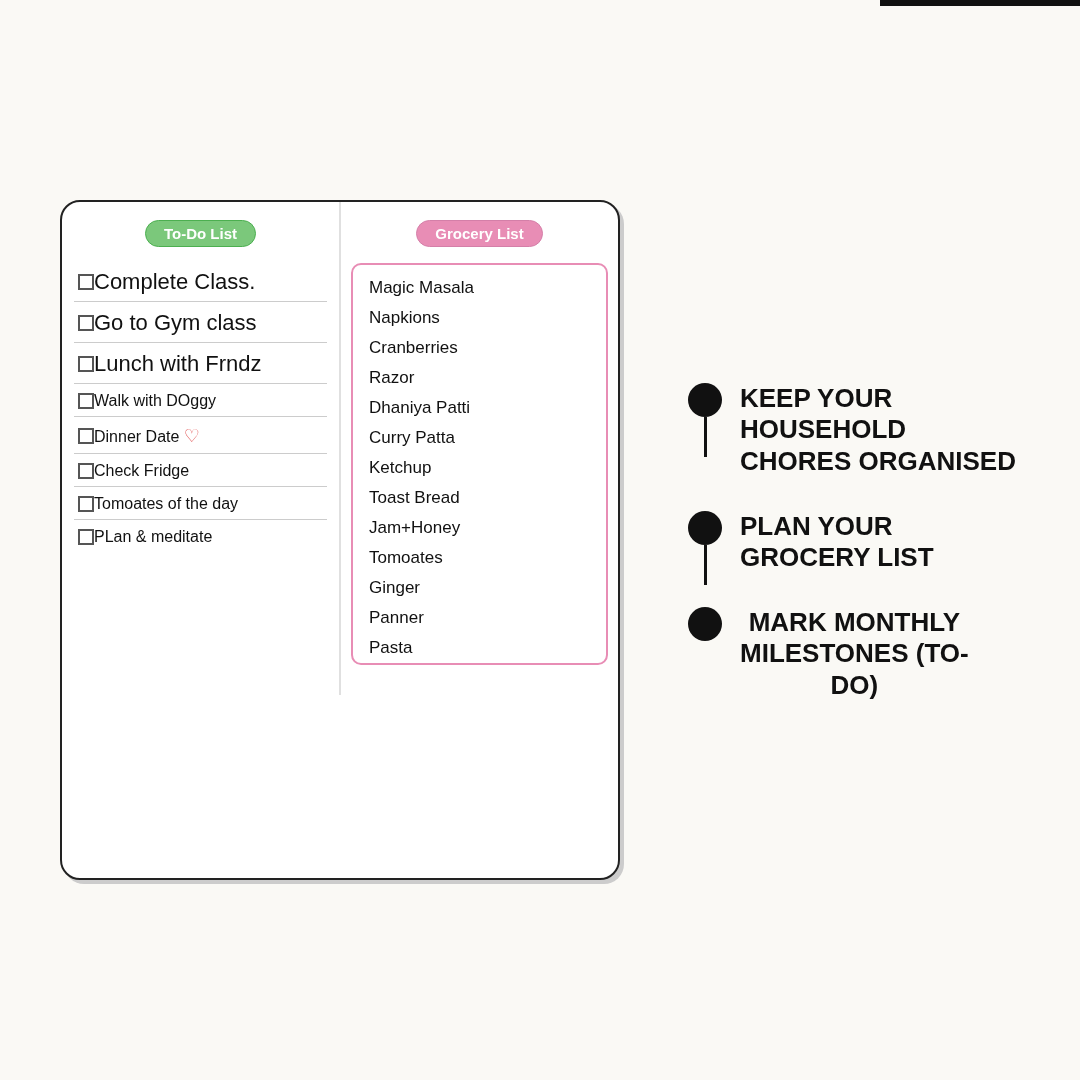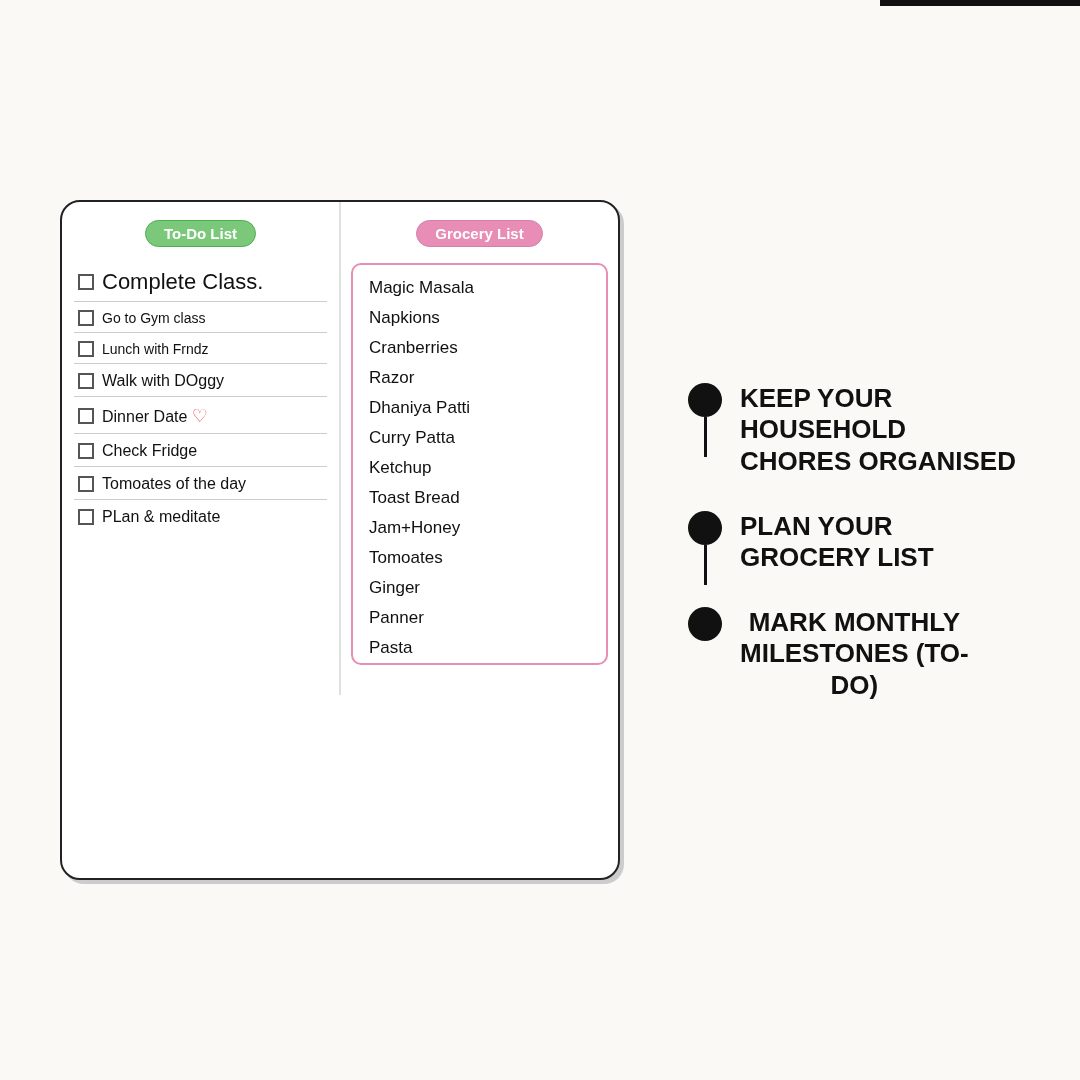--- a/index.html
+++ b/index.html
@@ -72,21 +72,20 @@
     .todo-items {
       display: flex;
       flex-direction: column;
       padding: 4px 12px 0 12px;
       gap: 0;
     }
 
     .todo-item {
       display: flex;
       align-items: center;
-      gap: 8px;
       padding: 8px 4px 6px 4px;
       border-bottom: 1.5px solid #ccc;
     }
 
     .todo-item:last-child {
       border-bottom: none;
     }
 
     .checkbox {
       width: 16px;
@@ -101,21 +100,21 @@
       color: #111;
       font-weight: 400;
     }
 
     .todo-text.large {
       font-size: 22px;
       font-weight: 500;
     }
 
     .todo-text.medium {
-      font-size: 14px;
+      font-size: 22px;
     }
 
     .heart-icon {
       color: #e05050;
       font-size: 18px;
     }
 
     
     .grocery-panel {
       flex: 1;

